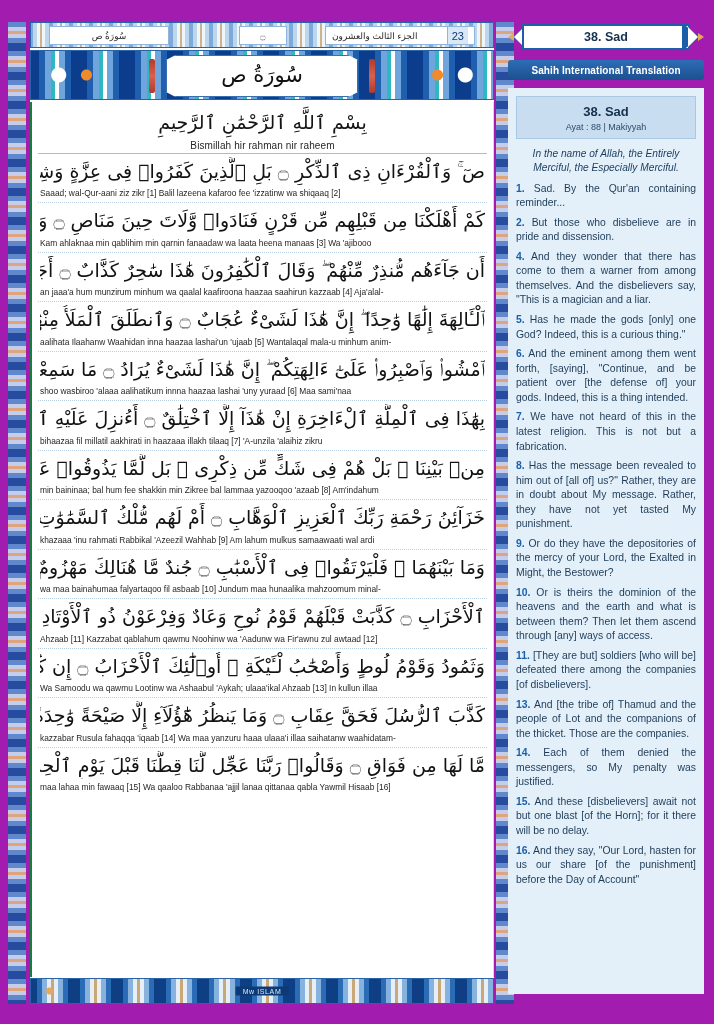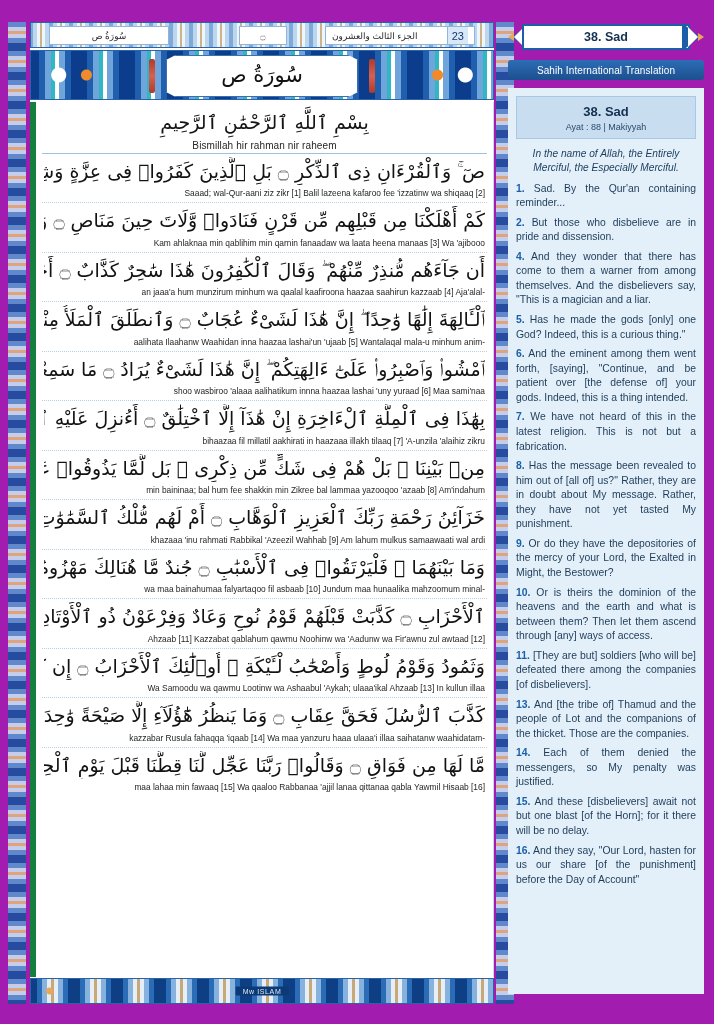--- a/index.html
+++ b/index.html
@@ -101,21 +101,21 @@
     border-radius: 2px; z-index: 2;
   }
   #surah-banner .bar.l { left: 118px; }
   #surah-banner .bar.r { right: 118px; }
 
   
   #arabic-content {
     position: absolute; left: 0; top: 80px;
     width: 464px; height: 875px;
     background: #ffffff;
-    border-left: 6px solid #15803d;
+    border-left: 2px solid #15803d;
     border-right: 1px solid #c9dcef;
     padding: 4px 6px 0 6px;
   }
 
   .bismillah-block { text-align: center; padding: 4px 0 2px; }
   .bismillah-ar {
     font-family: "DejaVu Sans", sans-serif;
     font-size: 19px; color: #141414; direction: rtl;
     line-height: 1.35;
   }
@@ -131,21 +131,21 @@
   .ayah-row:first-of-type { border-top: 1px solid #9fc0de; }
   .ayah-ar {
     font-family: "DejaVu Sans", sans-serif;
     direction: rtl; text-align: center;
     font-size: 19px; color: #121212;
     line-height: 1.5;
     white-space: nowrap;
     overflow: hidden;
   }
   .ayah-tl {
-    font-size: 8.4px; color: #1f1f1f; text-align: right;
+    font-size: 8.4px; color: #1f1f1f; text-align: left;
     margin-top: 3px;
   }
 
   
   #bottom-strip {
     position: absolute; left: 0; bottom: 0;
     width: 464px; height: 26px;
     border: 1px solid #2b63a8;
     background:
       radial-gradient(circle at 4% 50%, #e8a85c 0 3px, transparent 4px),
@@ -207,21 +207,21 @@
   .ribbon-end.r { right: 0; }
 
   #trans-subheader {
     height: 20px;
     background: linear-gradient(#2d6db5, #1c4f8f);
     border-radius: 3px;
     display: flex; align-items: center; justify-content: center;
     margin-bottom: 8px;
   }
   #trans-subheader span {
-    color: #ffffff; font-size: 10px; font-weight: normal;
+    color: #ffffff; font-size: 10px; font-weight: bold;
     letter-spacing: .1px;
   }
 
   #trans-body {
     background: #e3f0fa;
     padding: 8px 8px 14px 8px;
     height: 906px;
   }
   #surah-card {
     background: #c8ddf0;

